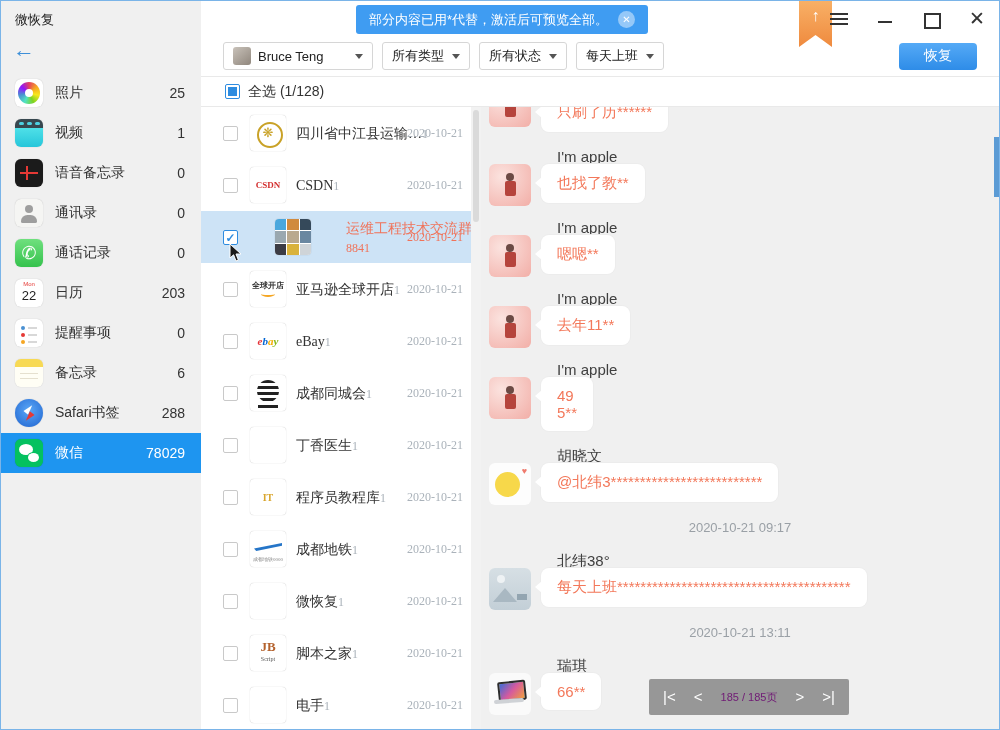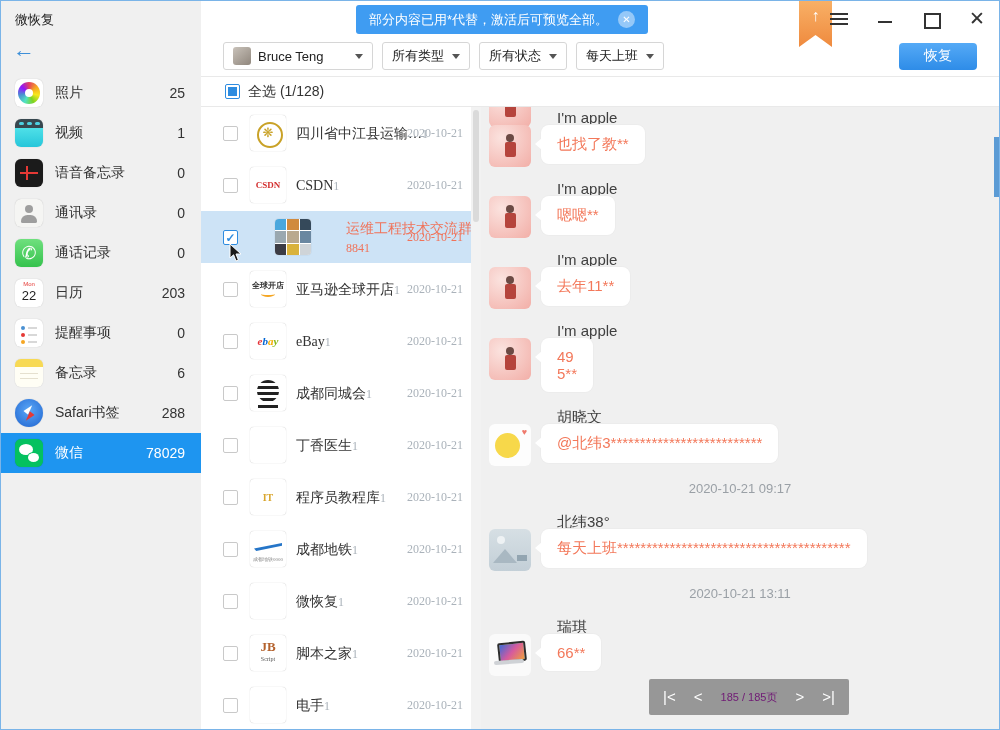--- a/index.html
+++ b/index.html
@@ -374,20 +374,21 @@
         <div class="mid-scroll">
             <div class="mid-thumb"></div>
           </div>
       </div>
 
       <div class="chat">
         <div class="chat-flow">
 
           <div class="mgroup first">
             <span class="cav apple"></span>
+            <div class="bubble">只刷了历******</div>
           </div>
 
           <div class="mgroup">
             <div class="mname">I'm apple</div>
             <span class="cav apple"></span>
             <div class="bubble">也找了教**</div>
           </div>
 
           <div class="mgroup">
             <div class="mname">I'm apple</div>

